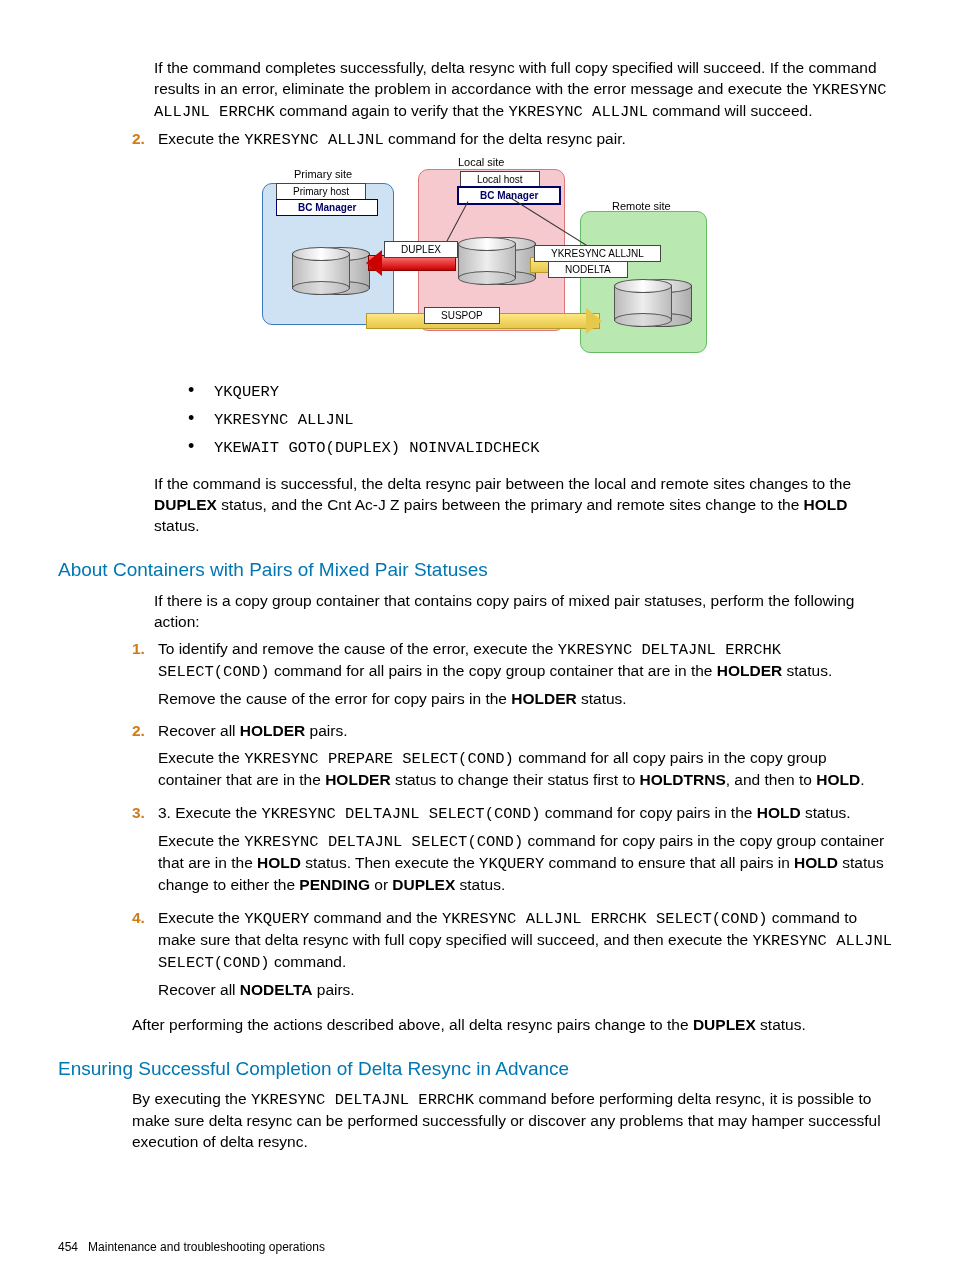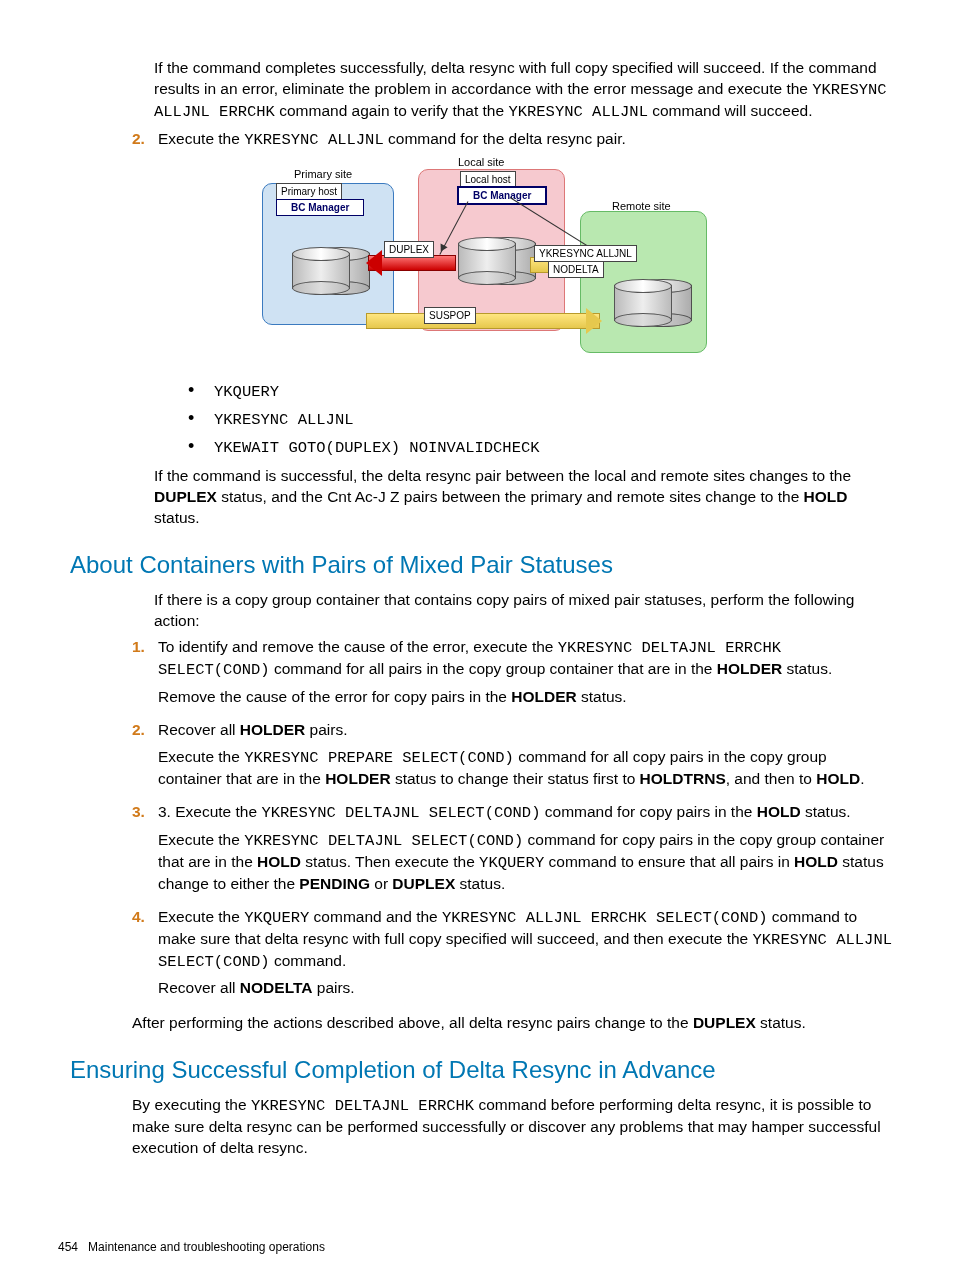--- a/index.html
+++ b/index.html
@@ -8,27 +8,27 @@
   p{margin:0 0 6px 0}
   .ol{margin-left:74px}
   .ol-row{display:flex;margin-bottom:6px}
   .ol-num{color:#d17a1a;font-weight:bold;width:26px;flex:none}
   .ol-body{flex:1}
   .ul{margin-left:130px}
   .ul-row{display:flex;margin-bottom:6px;align-items:baseline}
   .ul-dot{width:26px;flex:none;font-size:18px;line-height:1}
   code,.mono{font-family:"Courier New",monospace}
   b{font-weight:bold}
-  h3{color:#0077b3;font-weight:normal;font-size:24px;margin:20px 0 8px 12px}
+  h3{color:#0077b3;font-weight:normal;font-size:19px;margin:20px 0 8px 0}
   .footer{position:absolute;bottom:16px;left:58px;font-size:12px;color:#000}
   
   .diagram{position:relative;width:450px;height:200px;margin:10px 0 14px 100px}
   .dlabel{position:absolute;font-size:11px;color:#000;white-space:nowrap}
-  .boxlabel{position:absolute;font-size:10px;background:#fff;border:1px solid #444;padding:1px 4px;white-space:nowrap}
-  .bcm{position:absolute;font-size:10px;background:#fff;border:1px solid #006;color:#006;font-weight:bold;padding:1px 14px}
+  .boxlabel{position:absolute;font-size:10px;background:#fff;border:1px solid #444;padding:1px 16px;white-space:nowrap}
+  .bcm{position:absolute;font-size:10px;background:#fff;border:1px solid #006;color:#006;font-weight:bold;padding:1px 21px}
   .bcm.active{box-shadow:0 0 0 1px #006}
   .site{position:absolute;border-radius:10px;border:1px solid}
   .prim{left:4px;top:22px;width:130px;height:140px;background:#cfe2f3;border-color:#3b7abf}
   .loc{left:160px;top:8px;width:145px;height:160px;background:#f6c9cf;border-color:#d77}
   .rem{left:322px;top:50px;width:125px;height:140px;background:#b9e8b0;border-color:#6b6}
   .cyl{position:absolute;width:56px;height:48px}
   .cyl .body{position:absolute;left:0;top:6px;width:100%;height:36px;background:linear-gradient(90deg,#bbb,#eee,#bbb);border:1px solid #555;border-top:none;border-bottom:none}
   .cyl .top{position:absolute;left:0;top:0;width:100%;height:12px;border:1px solid #555;border-radius:50%;background:linear-gradient(90deg,#ccc,#fff,#ccc)}
   .cyl .bot{position:absolute;left:0;bottom:0;width:100%;height:12px;border:1px solid #555;border-radius:50%;background:linear-gradient(90deg,#bbb,#ddd,#bbb)}
   .cyl.shadow{transform:translate(10px,0);filter:brightness(.92)}
@@ -127,21 +127,21 @@
   <div class="ul-row">
         <div class="ul-dot">•</div>
         <div class="mono">YKRESYNC ALLJNL</div>
       </div>
   <div class="ul-row">
         <div class="ul-dot">•</div>
         <div class="mono">YKEWAIT GOTO(DUPLEX) NOINVALIDCHECK</div>
       </div>
 </div>
 
-<div class="block" style="margin-top:8px">
+<div class="block" style="margin-top:16px">
   <p><span>If the command is successful, the delta resync pair between the local and remote sites changes to the </span><b>DUPLEX</b><span> status, and the Cnt Ac-J Z pairs between the primary and remote sites change to the </span><b>HOLD</b><span> status.</span></p>
 </div>
 
 <h3>About Containers with Pairs of Mixed Pair Statuses</h3>
 
 <div class="block">
   <p>If there is a copy group container that contains copy pairs of mixed pair statuses, perform the following action:</p>
 </div>
 
 <div class="ol">

